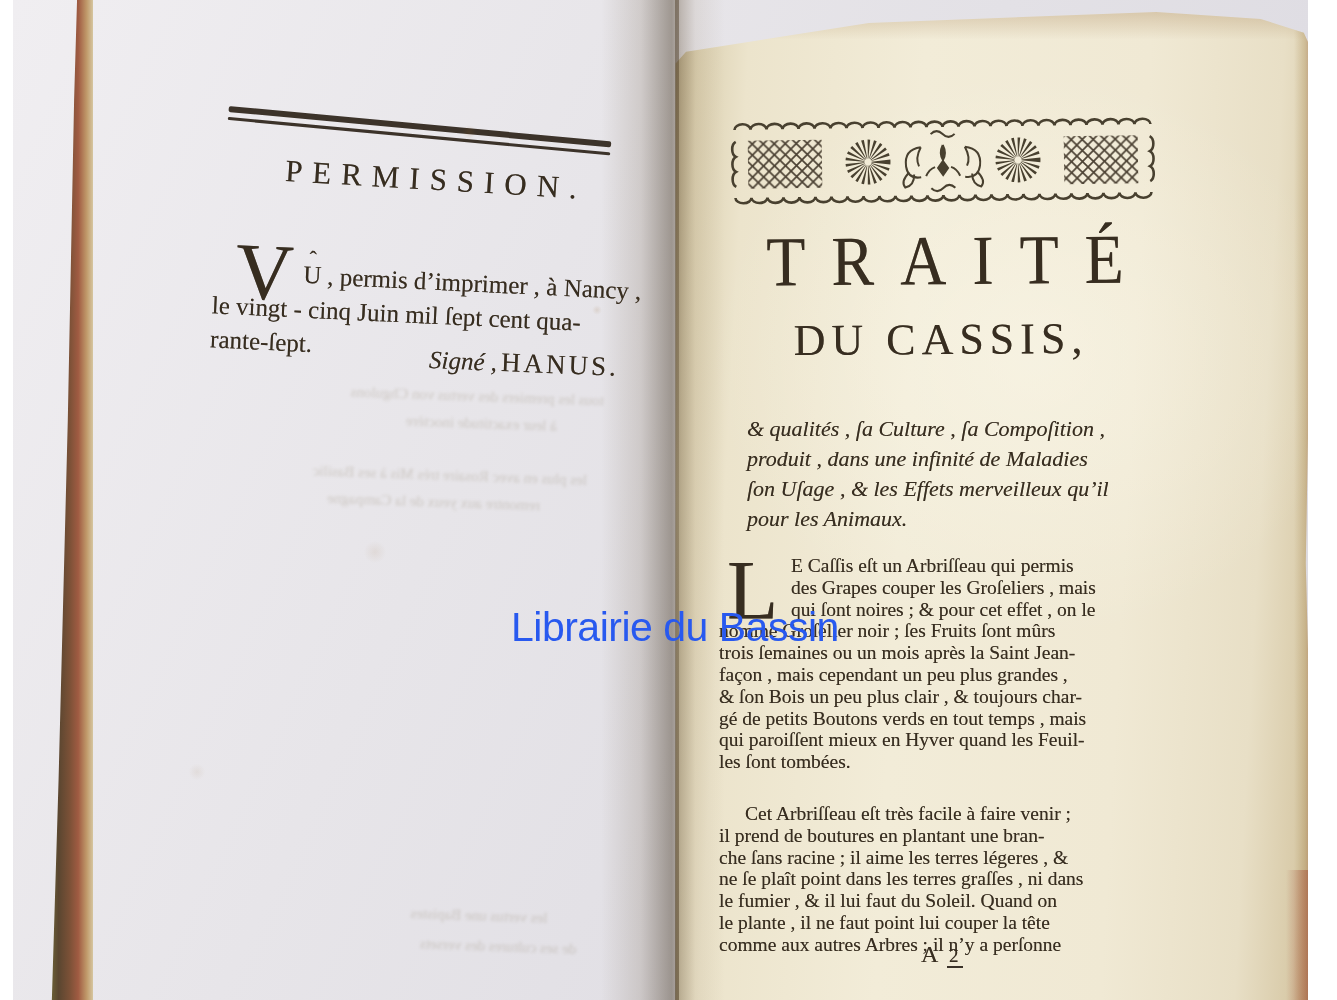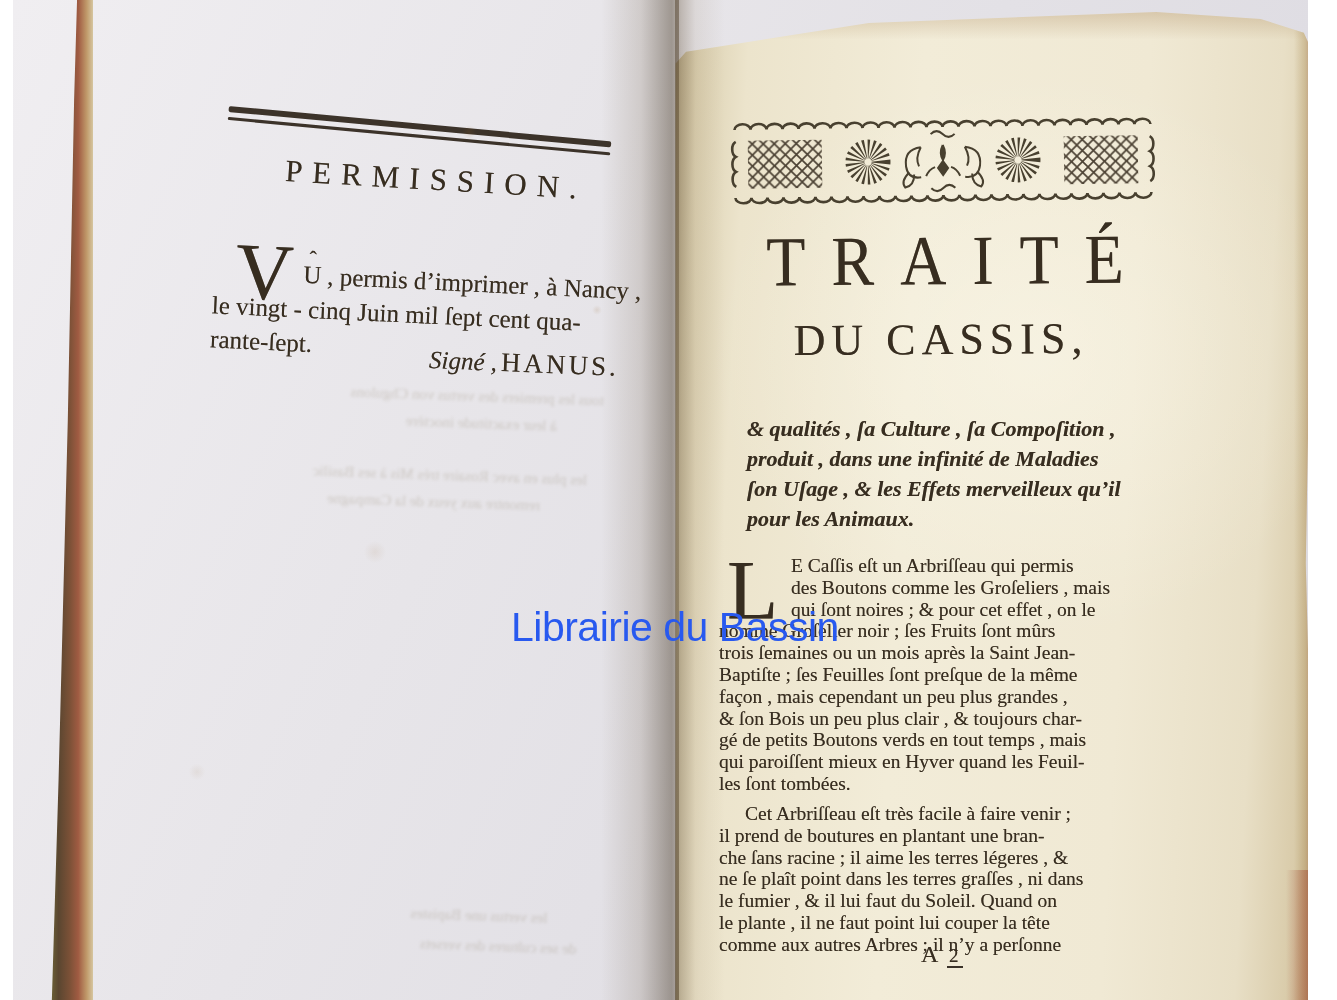--- a/index.html
+++ b/index.html
@@ -66,21 +66,21 @@
   .ghost div{white-space:nowrap;overflow:hidden;}
   
   .headpiece{position:absolute;left:52px;top:106px;transform:rotate(-0.8deg);}
   .traite-title{position:absolute;left:48px;top:216px;width:448px;text-align:center;
     font-size:64px;letter-spacing:26px;text-indent:26px;transform:scaleY(1.1) rotate(-0.4deg);white-space:nowrap;}
   .cassis-sub{position:absolute;left:48px;top:306px;width:440px;text-align:center;
     font-size:44px;letter-spacing:6px;transform:rotate(-0.4deg);white-space:nowrap;}
   .arg-head{position:absolute;left:52px;top:374px;width:436px;text-align:center;
     font-style:italic;font-size:24px;letter-spacing:3.5px;white-space:nowrap;}
   .arg-lines{position:absolute;left:74px;top:406px;width:430px;font-style:italic;font-size:22px;line-height:30px;}
-  .arg-lines div{white-space:nowrap;font-weight:bold;}
+  .arg-lines div{white-space:nowrap;}
   .para{position:absolute;left:46px;width:432px;font-size:19.5px;line-height:21.8px;}
   .para div{white-space:nowrap;}
   .para1{top:547px;}
   .para1 .ind{padding-left:72px;}
   .dropcap-l{position:absolute;left:8px;top:3px;font-size:84px;line-height:.78;}
   .para2{top:795px;}
   .para2 .first{text-indent:26px;}
   .sig-mark{position:absolute;left:248px;top:933px;font-size:24px;letter-spacing:2px;}
   .sig-mark .num{font-size:19px;border-bottom:2px solid #3a3128;padding:0 2px;}
   
@@ -173,25 +173,24 @@
     <div class="arg-lines ink">
       <div>&amp; qualités , ſa Culture , ſa Compoſition ,</div>
       <div>produit , dans une infinité de Maladies</div>
       <div>ſon Uſage , &amp; les Effets merveilleux qu’il</div>
       <div>pour les Animaux.</div>
     </div>
 
     <div class="para para1 ink">
       <span class="dropcap-l">L</span>
       <div class="ind">E Caſſis eſt un  Arbriſſeau qui permis</div>
-      <div class="ind">des Boutons comme les Groſeliers , mais</div>
+      <div class="ind">des Grapes couper les Groſeliers , mais</div>
       <div class="ind">qui ſont noires ; &amp; pour cet effet , on le</div>
       <div>nomme Groſelier noir ; ſes Fruits ſont mûrs</div>
       <div>trois ſemaines ou un mois après la Saint Jean-</div>
-      <div>Baptiſte ; ſes Feuilles ſont preſque de la même</div>
       <div>façon , mais cependant un peu plus grandes ,</div>
       <div>&amp; ſon Bois un peu plus clair , &amp; toujours char-</div>
       <div>gé de petits Boutons verds en tout temps , mais</div>
       <div>qui paroiſſent mieux en Hyver quand les Feuil-</div>
       <div>les ſont tombées.</div>
     </div>
 
     <div class="para para2 ink">
       <div class="first">Cet Arbriſſeau eſt très facile à faire venir ;</div>
       <div>il prend de boutures en plantant une bran-</div>

